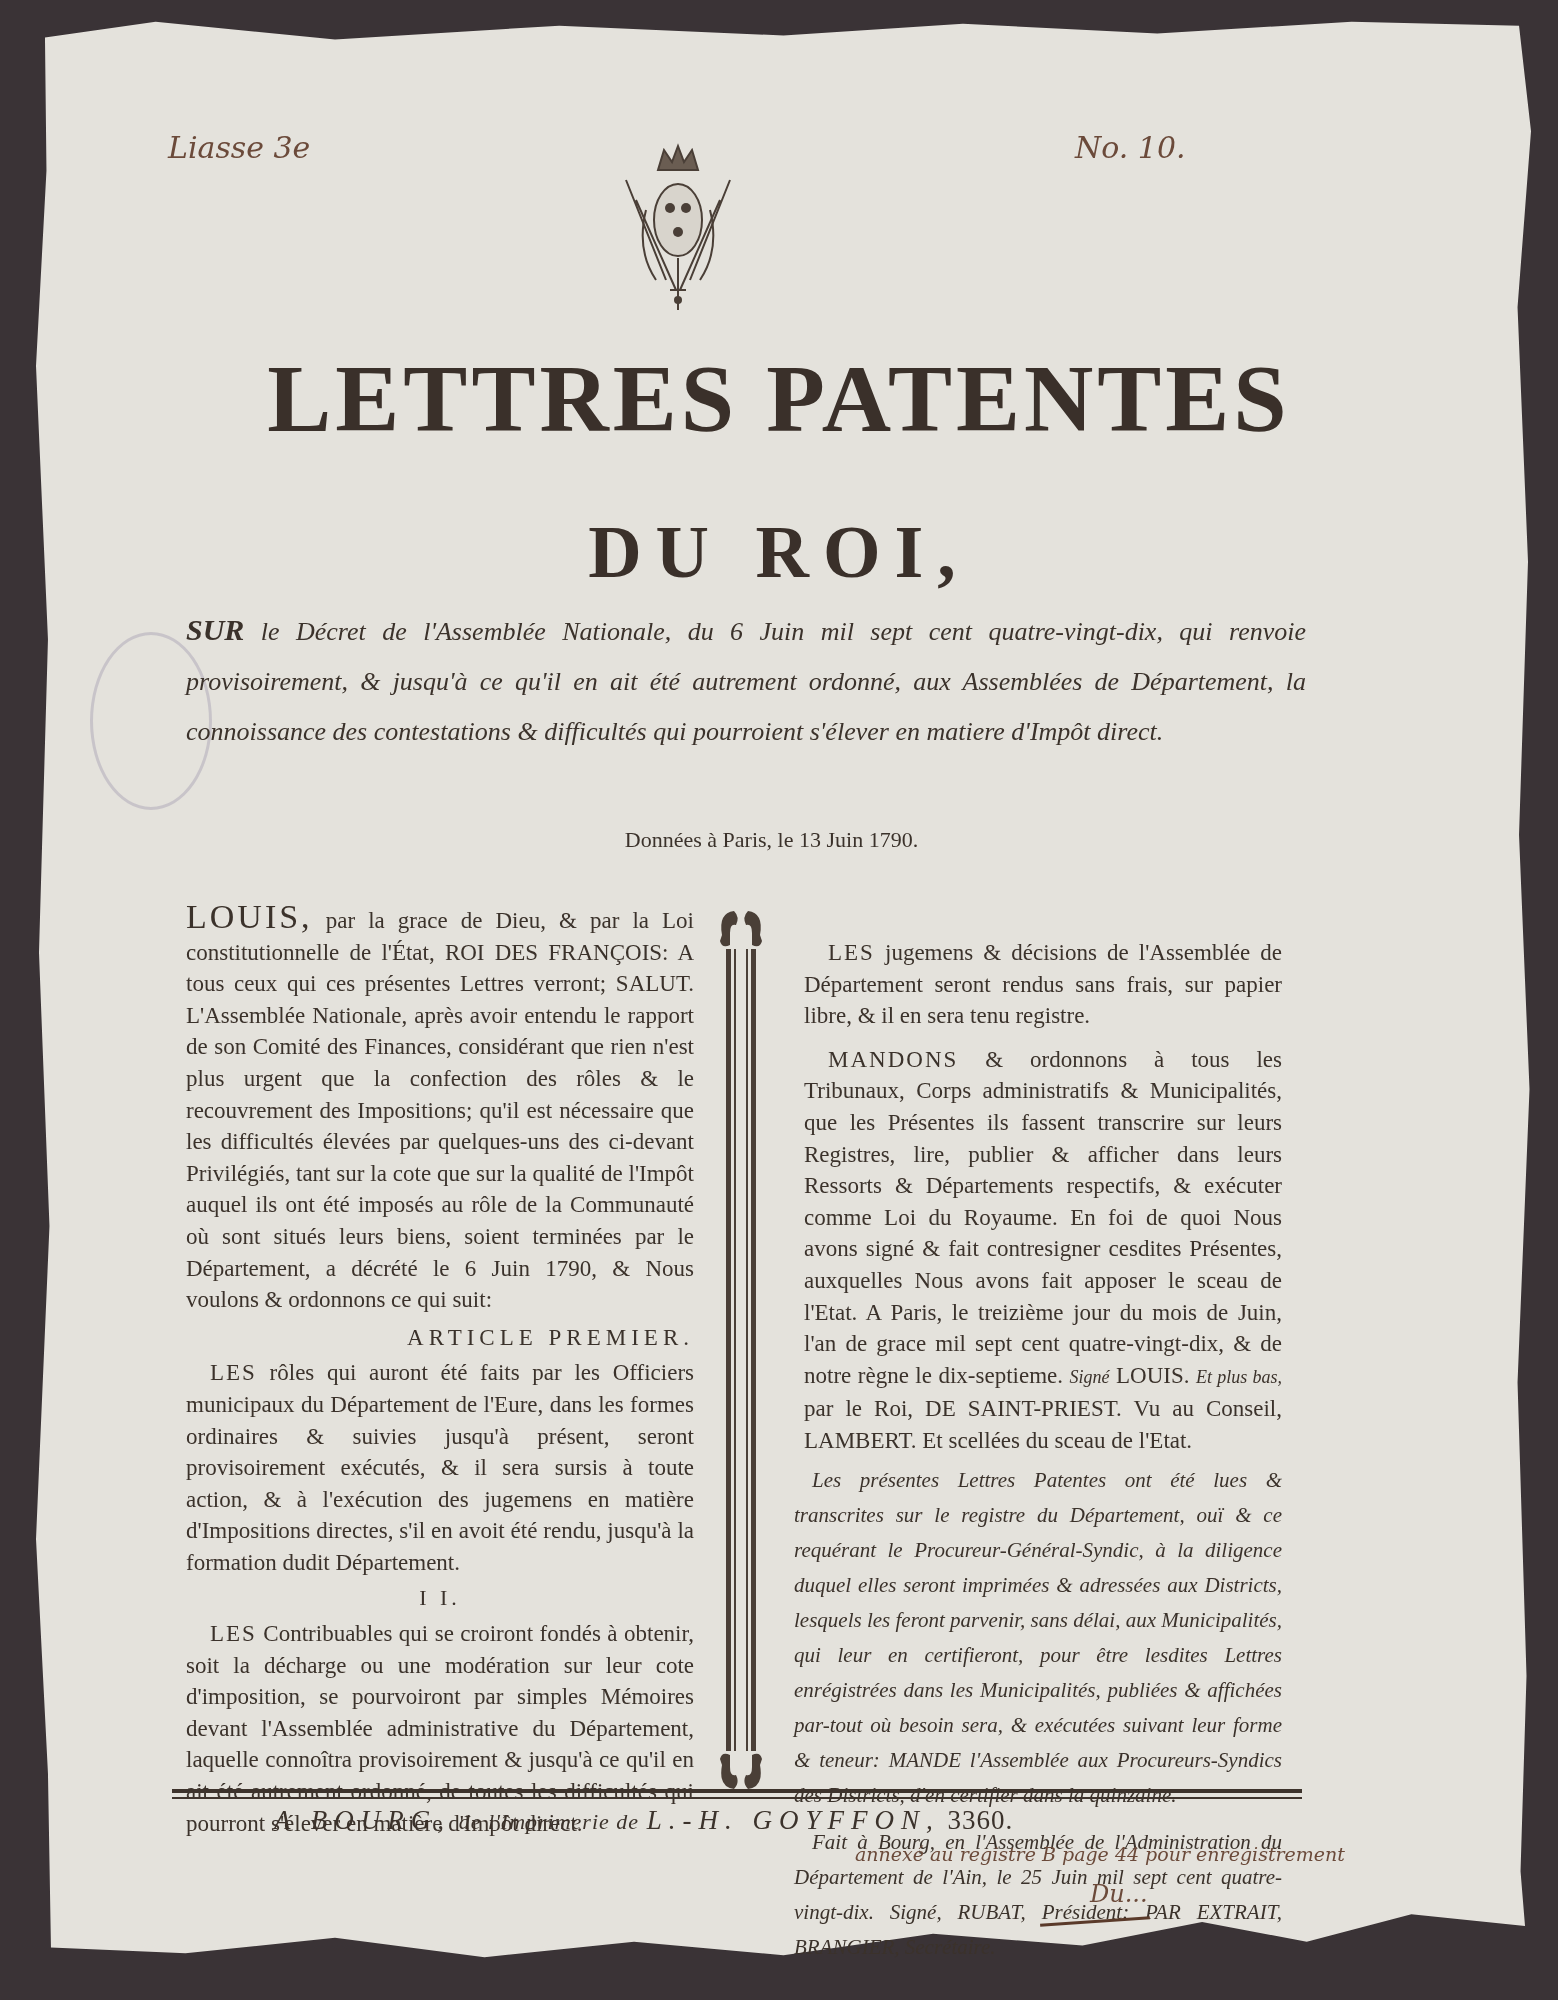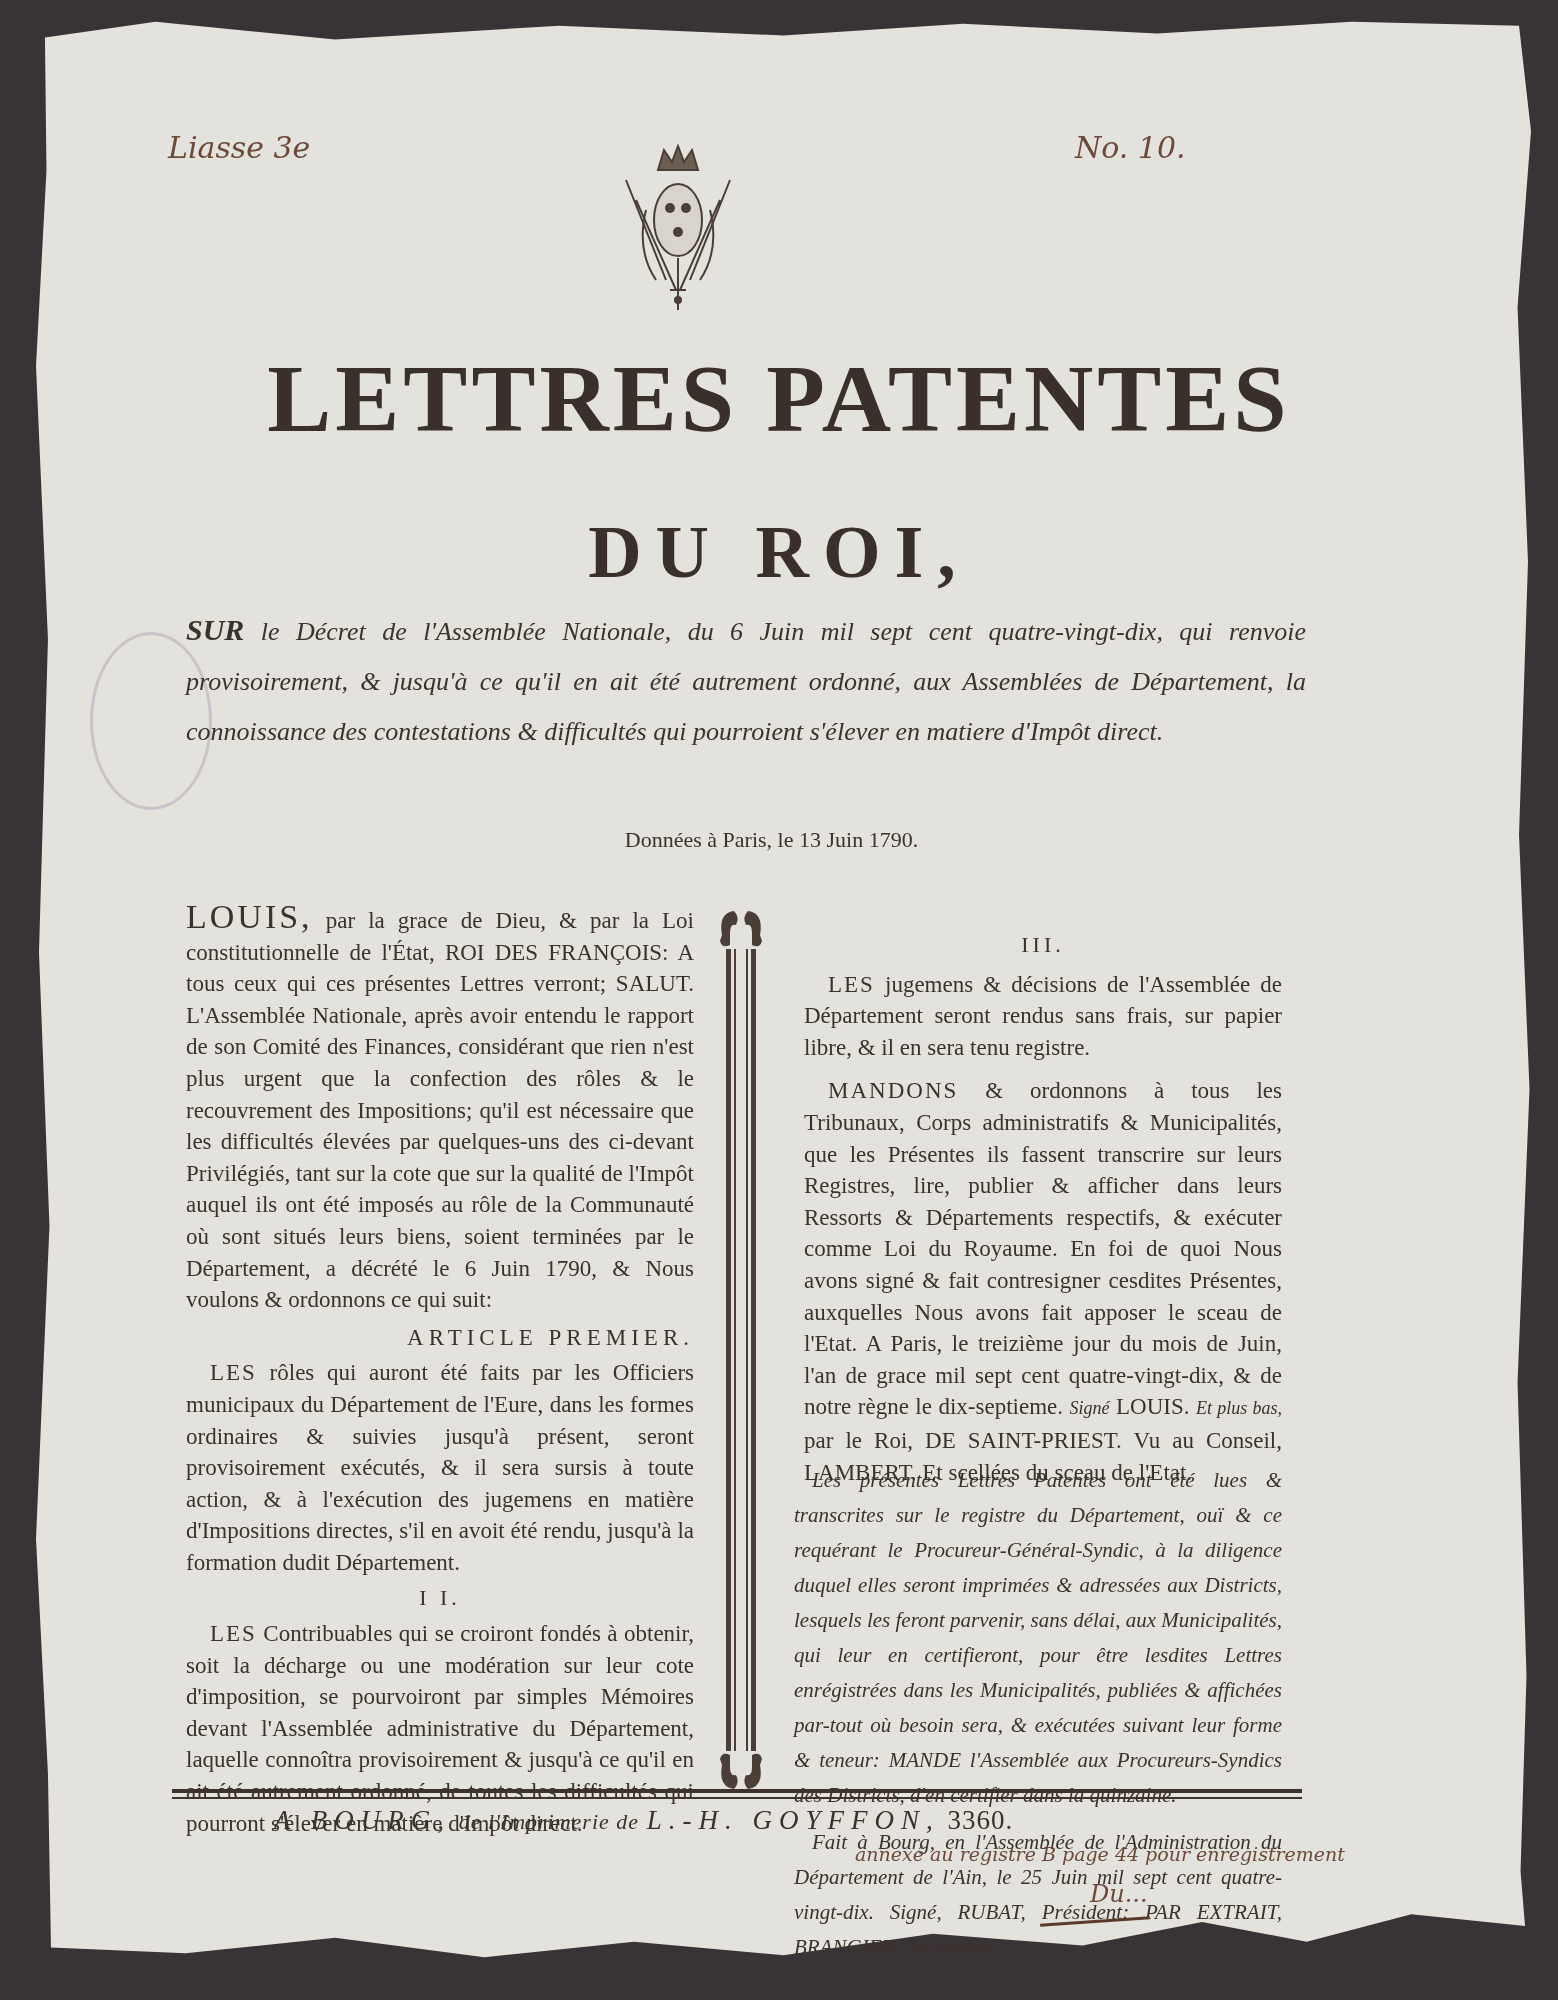--- a/index.html
+++ b/index.html
@@ -92,21 +92,20 @@
       <path d="M46 860 Q50 882 34 884 Q28 878 32 870 Q38 872 38 862 L38 850 Q46 846 48 854 Z"></path>
       <rect x="12" y="44" width="5" height="802"></rect>
       <rect x="20" y="44" width="2" height="802"></rect>
       <rect x="37" y="44" width="5" height="802"></rect>
       <rect x="32" y="44" width="2" height="802"></rect>
     </g>
   </svg>
 </div>
 
 <div class="abs col colR">
-  <div class="art2" style="margin-top:0;">III.</div>
   <p style="margin:8px 0 0;" class="indent">
     <span class="sc">LES</span>
     <span>jugemens &amp; décisions de l'Assemblée de Département seront rendus sans frais, sur papier libre, &amp; il en sera tenu registre.</span>
   </p>
   <p style="margin:12px 0 0;" class="indent">
     <span class="sc">MANDONS</span>
     <span>&amp; ordonnons à tous les Tribunaux, Corps administratifs &amp; Municipalités, que les Présentes ils fassent transcrire sur leurs Registres, lire, publier &amp; afficher dans leurs Ressorts &amp; Départements respectifs, &amp; exécuter comme Loi du Royaume. En foi de quoi Nous avons signé &amp; fait contresigner cesdites Présentes, auxquelles Nous avons fait apposer le sceau de l'Etat. A Paris, le treizième jour du mois de Juin, l'an de grace mil sept cent quatre-vingt-dix, &amp; de notre règne le dix-septieme.</span>
     <i style="font-size:18px;">Signé</i>
     <span>LOUIS.</span>
     <i style="font-size:18px;">Et plus bas,</i>

